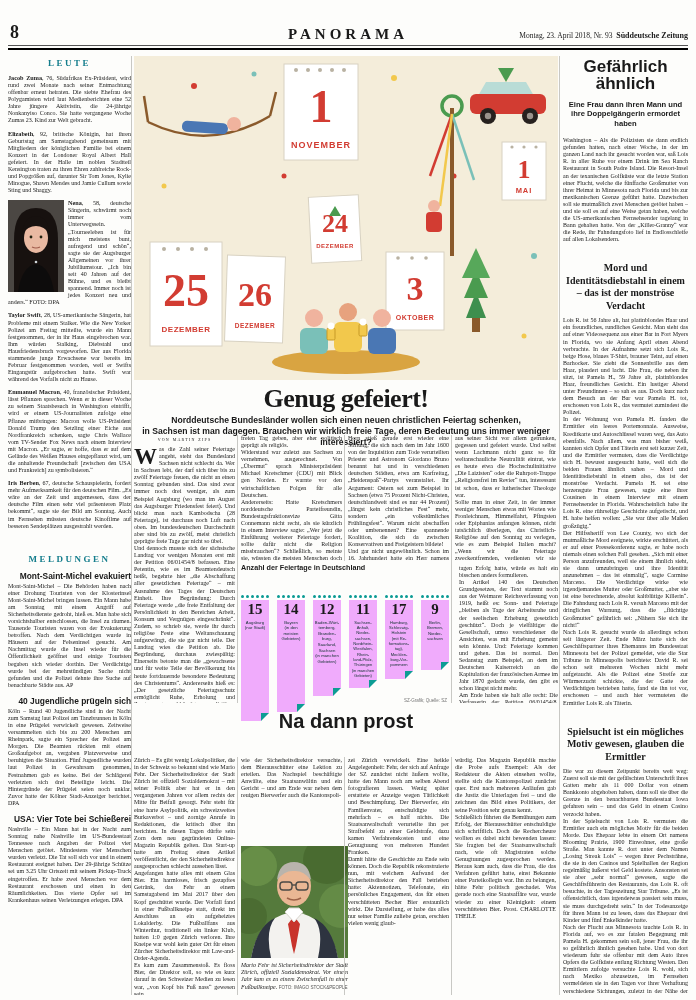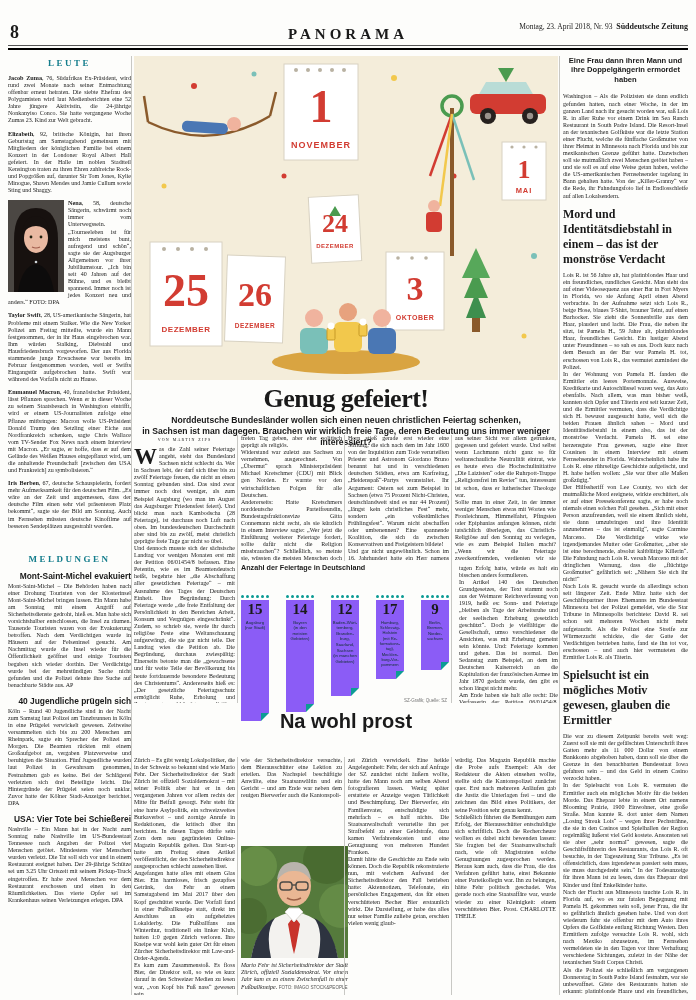--- a/index.html
+++ b/index.html
@@ -2,21 +2,21 @@
 <html lang="de"><head>
 <meta charset="utf-8">
 <style>
   html,body{margin:0;padding:0;background:#e8e8e8;}
   .page{position:relative;width:696px;height:1000px;background:#fdfdfb;margin:0 auto;
         font-family:"Liberation Serif",serif;color:#1a1a1a;overflow:hidden;}
   
   .hdr-page{position:absolute;left:10px;top:22px;font-size:18px;font-weight:bold;}
   .hdr-section{position:absolute;left:0;right:0;top:26px;text-align:center;font-size:15px;
         letter-spacing:4px;font-weight:bold;}
-  .hdr-right{position:absolute;right:8px;top:22px;font-size:7.5px;text-align:right;}
+  .hdr-right{position:absolute;right:8px;top:31px;font-size:7.5px;text-align:right;}
   .hdr-right b{font-size:8px;}
   .rule-thin{position:absolute;left:8px;right:8px;top:45px;height:1px;background:#555;}
   .rule-thick{position:absolute;left:8px;right:8px;top:48px;height:2.4px;background:#000;}
   
   .vsep{position:absolute;width:1px;background:#c8c8c4;}
   
   .t{font-size:6px;line-height:1.18;text-align:justify;white-space:pre-line;hyphens:auto;overflow:hidden;}
   .kicker{color:#147d8c;font-weight:bold;font-size:9px;letter-spacing:2.5px;text-align:center;margin:4px 0 6px;}
   .leute-item{margin:0 0 5px;font-size:6px;line-height:1.18;text-align:justify;hyphens:auto;}
   .leute-item b{font-size:6.2px;}
@@ -29,27 +29,27 @@
         font-family:Liberation Serif, serif;font-weight:bold;font-size:26px;letter-spacing:-.5px;}
   .main-sub{position:absolute;left:134px;width:424px;top:415px;text-align:center;
         font-family:"Liberation Sans",sans-serif;font-weight:bold;font-size:8.6px;line-height:1.3;white-space:pre-line;}
   .byline{font-variant:small-caps;letter-spacing:1.2px;font-size:6.4px;text-align:center;margin-bottom:4px;}
   .dropcap{float:left;font-size:23px;line-height:.85;font-weight:bold;padding:1px 2px 0 0;}
   
   .s2-hl{font-family:"Liberation Sans",sans-serif;font-weight:bold;font-size:17px;line-height:1.02;
         text-align:center;margin:2px 0 7px;}
   .s2-sub{font-family:"Liberation Sans",sans-serif;font-weight:bold;font-size:7.6px;line-height:1.25;
         text-align:center;margin-bottom:9px;}
-  .s2-crosshead{font-weight:bold;font-size:12px;line-height:1.25;margin:7px 0 5px;}
+  .s2-crosshead{font-weight:bold;font-size:10px;line-height:1.25;margin:19px 0 5px;text-align:center;}
   .s2-author{text-align:right;font-size:5.8px;font-variant:small-caps;letter-spacing:.6px;margin-top:1px;}
   
   .chart{position:absolute;left:241px;top:563px;width:208px;height:140px;background:#fdfdfb;}
   .chart-title{font-family:"Liberation Sans",sans-serif;font-weight:bold;font-size:7.2px;margin:0 0 21px;}
   .cards{display:flex;justify-content:space-between;align-items:flex-start;}
-  .card{position:relative;width:28px;background:#8b5cf6;}
+  .card{position:relative;width:28px;background:#f0abfc;}
   .dots{display:flex;justify-content:center;gap:2.2px;background:#fff;padding:2px 0 2px;}
   .dots i{width:3px;height:3px;border-radius:50%;background:#0d9c94;}
   .card .num{font-family:"Liberation Serif",serif;font-weight:bold;font-size:15px;text-align:center;line-height:1.05;margin-top:2px;}
   .card .lbl{font-family:"Liberation Sans",sans-serif;font-size:4.3px;line-height:1.3;text-align:center;
         white-space:pre-line;color:#10312f;margin-top:2px;}
   .fold{position:absolute;right:0;bottom:0;width:0;height:0;
         border-left:8px solid #0d9c94;border-bottom:8px solid #fdfdfb;}
   .chart-src{position:absolute;right:2px;bottom:0;font-size:4.5px;color:#777;font-family:"Liberation Sans",sans-serif;}
   
   .s3-hl{position:absolute;left:134px;width:424px;top:710px;text-align:center;
@@ -288,20 +288,43 @@
         <div class="lbl">Baden-Würt-
 temberg,
 Branden-
 burg,
 Saarland,
 Sachsen
 (in manchen
 Gebieten)</div>
         <div class="fold"></div>
       </div>
+      <div class="card" style="height:95px;">
+        <div class="dots">
+            <i></i>
+            <i></i>
+            <i></i>
+            <i></i>
+            <i></i>
+            <i></i>
+          </div>
+        <div class="num">11</div>
+        <div class="lbl" style="font-size:4.1px;">Sachsen-
+Anhalt,
+Nieder-
+sachsen,
+Nordrhein-
+Westfalen,
+Rhein-
+land-Pfalz,
+Thüringen
+(in manchen
+Gebieten)</div>
+        <div class="fold"></div>
+      </div>
       <div class="card" style="height:86px;">
         <div class="dots">
             <i></i>
             <i></i>
             <i></i>
             <i></i>
             <i></i>
             <i></i>
           </div>
         <div class="num">17</div>
@@ -330,36 +353,38 @@
 Bremen,
 Nieder-
 sachsen</div>
         <div class="fold"></div>
       </div>
     </div>
     <div class="chart-src">SZ-Grafik; Quelle: SZ</div>
   </div>
 
   <div class="abs" style="left:563px;top:56px;width:125px;height:939px;overflow:hidden;">
+    <div class="s2-hl" style="white-space:pre-line;">Gefährlich
+ähnlich</div>
     <div class="s2-sub">Eine Frau dann ihren Mann und ihre Doppelgängerin ermordet haben</div>
     <div class="t">Washington – Als die Polizisten sie dann endlich gefunden hatten, nach einer Woche, in der im ganzen Land nach ihr gesucht worden war, saß Lois R. in aller Ruhe vor einem Drink im Sea Ranch Restaurant in South Padre Island. Die Resort-Insel an der texanischen Golfküste war die letzte Station einer Flucht, welche die fünffache Großmutter von ihrer Heimat in Minnesota nach Florida und bis zur mexikanischen Grenze geführt hatte. Dazwischen soll sie mutmaßlich zwei Menschen getötet haben – und sie soll es auf eine Weise getan haben, welche die US-amerikanischen Fernsehsender tagelang in Bann gehalten hatte. Von der „Killer-Granny“ war die Rede, ihr Fahndungsfoto lief in Endlosschleife auf allen Lokalsendern.</div>
     <div class="s2-crosshead">Mord und Identitätsdiebstahl in einem – das ist der monströse Verdacht</div>
     <div class="t">Lois R. ist 56 Jahre alt, hat platinblondes Haar und ein freundliches, rundliches Gesicht. Man sieht das auf einer Videosequenz aus einer Bar in Fort Myers in Florida, wo sie Anfang April einen Abend verbrachte. In der Aufnahme setzt sich Lois R., beige Hose, blaues T-Shirt, brauner Teint, auf einen Barhocker. Sie zieht die Sonnenbrille aus dem Haar, plaudert und lacht. Die Frau, die neben ihr sitzt, ist Pamela H., 59 Jahre alt, platinblondes Haar, freundliches Gesicht. Ein lustiger Abend unter Freundinnen – so sah es aus. Doch kurz nach dem Besuch an der Bar war Pamela H. tot, erschossen von Lois R., das vermutet zumindest die Polizei.
 In der Wohnung von Pamela H. fanden die Ermittler ein leeres Portemonnaie. Ausweise, Kreditkarte und Autoschlüssel waren weg, das Auto ebenfalls. Nach allem, was man bisher weiß, kannten sich Opfer und Täterin erst seit kurzer Zeit, und die Ermittler vermuten, dass die Verdächtige sich H. bewusst ausgesucht hatte, weil sich die beiden Frauen ähnlich sahen – Mord und Identitätsdiebstahl in einem also, das ist der monströse Verdacht. Pamela H. sei eine herzensgute Frau gewesen, sagte eine ihrer Cousinen in einem Interview mit einem Fernsehsender in Florida. Wahrscheinlich habe ihr Lois R. eine rührselige Geschichte aufgetischt, und H. habe helfen wollen: „Sie war über alle Maßen großzügig.“
 Der Hilfssheriff von Lee County, wo sich der mutmaßliche Mord ereignete, wirkte erschüttert, als er auf einer Pressekonferenz sagte, er habe noch niemals einen solchen Fall gesehen. „Sich mit einer Person anzufreunden, weil sie einem ähnlich sieht, sie dann umzubringen und ihre Identität anzunehmen – das ist einmalig“, sagte Carmine Marceno. Die Verdächtige wirke wie irgendjemandes Mutter oder Großmutter, „aber sie ist eine berechnende, absolut kaltblütige Killerin“. Die Fahndung nach Lois R. versah Marceno mit der dringlichen Warnung, dass die „flüchtige Großmutter“ gefährlich sei: „Nähern Sie sich ihr nicht!“
 Nach Lois R. gesucht wurde da allerdings schon seit längerer Zeit. Ende März hatte sich der Geschäftspartner ihres Ehemanns im Bundesstaat Minnesota bei der Polizei gemeldet, wie die Star Tribune in Minneapolis berichtete: David R. sei schon seit mehreren Wochen nicht mehr aufgetaucht. Als die Polizei eine Streife zur Würmerzucht schickte, die der Gatte der Verdächtigen betrieben hatte, fand sie ihn tot vor, erschossen – und auch hier vermuteten die Ermittler Lois R. als Täterin.</div>
     <div class="s2-crosshead">Spielsucht ist ein mögliches Motiv gewesen, glauben die Ermittler</div>
     <div class="t">Die war zu diesem Zeitpunkt bereits weit weg: Zuerst soll sie mit der gefälschten Unterschrift ihres Gatten mehr als 11 000 Dollar von einem Bankkonto abgehoben haben, dann soll sie über die Grenze in den benachbarten Bundesstaat Iowa gefahren sein – und das Geld in einem Casino verzockt haben.
 In der Spielsucht von Lois R. vermuten die Ermittler auch ein mögliches Motiv für die beiden Morde. Das Ehepaar lebte in einem Ort namens Blooming Prairie, 1900 Einwohner, eine große Straße. Man kannte R. dort unter dem Namen „Losing Streak Lois“ – wegen ihrer Pechsträhne, die sie in den Casinos und Spielhallen der Region regelmäßig äußerst viel Geld kostete. Ansonsten sei sie aber „sehr normal“ gewesen, sagte die Geschäftsführerin des Restaurants, das Lois R. oft besuchte, in der Tageszeitung Star Tribune. „Es ist offensichtlich, dass irgendetwas passiert sein muss, sie muss durchgedreht sein.“ In der Todesanzeige für ihren Mann ist zu lesen, dass das Ehepaar drei Kinder und fünf Enkelkinder hatte.
 Nach der Flucht aus Minnesota tauchte Lois R. in Florida auf, wo es zur fatalen Begegnung mit Pamela H. gekommen sein soll, jener Frau, die ihr so gefährlich ähnlich gesehen habe. Und von dort wiederum fuhr sie offenbar mit dem Auto ihres Opfers die Golfküste entlang Richtung Westen. Den Ermittlern zufolge versuchte Lois R. wohl, sich nach Mexiko abzusetzen, im Fernsehen vermeldeten sie in den Tagen vor ihrer Verhaftung verschiedene Sichtungen, zuletzt in der Nähe der texanischen Stadt Corpus Christi.
 Als die Polizei sie schließlich am vergangenen Donnerstag in South Padre Island festnahm, war sie unbewaffnet. Gäste des Restaurants hatten sie erkannt: platinblonde Haare und ein freundliches, rundliches Gesicht.</div>
     <div class="s2-author">ALAN CASSIDY</div>
   </div>
 
-  <div class="s3-hl">Na wohl prost</div>
+  <div class="s3-hl">Na dann prost</div>
 
   <div class="col t" style="left:134px;top:757px;height:238px;">Zürich – Es gibt wenig Lokalpolitiker, die in der Schweiz so bekannt sind wie Mario Fehr. Der Sicherheitsdirektor der Stadt Zürich ist offiziell Sozialdemokrat – mit seiner Politik aber hat er in den vergangenen Jahren vor allem rechts der Mitte für Beifall gesorgt. Fehr steht für eine harte Asylpolitik, ein schweizweites Burkaverbot – und zornige Anrufe in Redaktionen, die kritisch über ihn berichten. In diesen Tagen dürfte sein Zorn dem neu gegründeten Online-Magazin Republik gelten. Das Start-up hatte am Freitag einen Artikel veröffentlicht, der den Sicherheitsdirektor ausgesprochen schlecht aussehen lässt.
 Angefangen hatte alles mit einem Glas Bier. Ein harmloses, frisch gezapftes Getränk, das Fehr an einem Samstagabend im Mai 2017 über den Kopf geschüttet wurde. Der Vorfall fand in einer Fußballkneipe statt, direkt im Anschluss an ein aufgeheiztes Lokalderby. Die Fußballfans aus Winterthur, traditionell ein linker Klub, hatten 1:0 gegen Zürich verloren. Ihre Kneipe war wohl kein guter Ort für einen Zürcher Sicherheitsdirektor mit Law-and-Order-Agenda.
 Es kam zum Zusammenstoß. Es floss Bier, der Direktor soll, so wie es kurz darauf in den Schweizer Medien zu lesen war, „von Kopf bis Fuß nass“ gewesen sein.
 „Fehr war unverletzt. Nicht aber sein Ego.“ So beschreibt es das Magazin Republik, – und zeichnet dann detailliert nach,</div>
   <div class="col t" style="left:241px;top:757px;height:85px;">wie der Sicherheitsdirektor versuchte, dem Bierausschütter eine Lektion zu erteilen. Das Nachspiel beschäftigte Anwälte, eine Staatsanwältin und ein Gericht – und am Ende war neben dem reuigen Bierwerfer auch die Kantonspoli-</div>
 
   <div class="photo-frame" style="left:241px;top:846px;width:107px;height:112px;">
     <svg width="107" height="112" viewBox="0 0 107 112" xmlns="http://www.w3.org/2000/svg">
       <rect width="107" height="112" fill="#557a3c"></rect>

